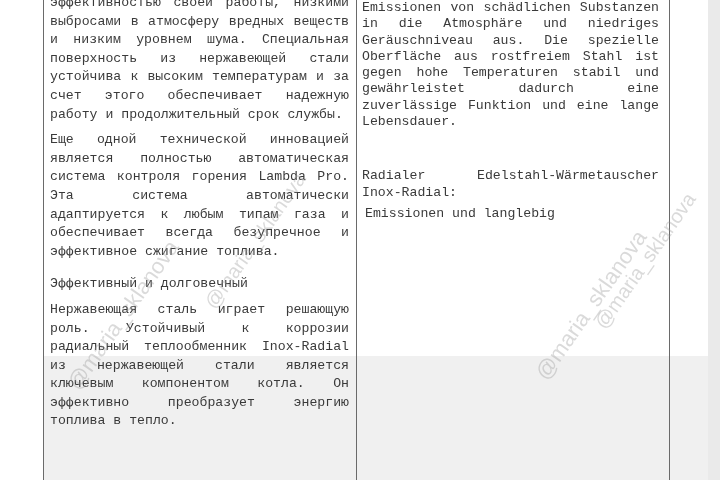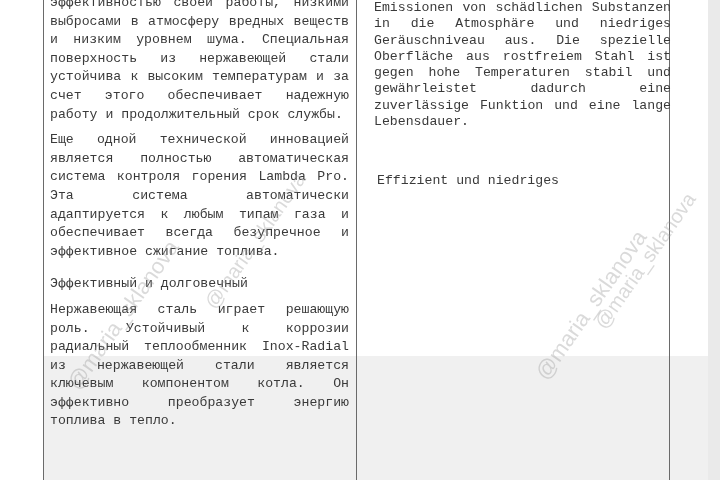--- a/index.html
+++ b/index.html
@@ -6,21 +6,21 @@
   body { width:720px; height:480px; overflow:hidden; background:#f0f0f0; position:relative;
          font-family:"Liberation Mono", "DejaVu Sans Mono", monospace; color:#3a3a3a; }
   .page { position:absolute; left:0; top:0; width:708px; height:356px; background:#fff;
           border-right:1px solid #d8d8d8; }
   .leftmargin { position:absolute; left:0; top:0; width:43px; height:480px; background:#fff; }
   .table { position:absolute; left:43px; top:0; width:625px; height:480px;
            border-left:1px solid #6a6a6a; border-right:1px solid #6a6a6a; }
   .divider { position:absolute; left:356px; top:0; width:1px; height:480px; background:#6a6a6a; }
   .col { position:absolute; top:0; overflow:hidden; font-size:13.2px; }
   .col.ru { left:50px; width:299px; }
-  .col.de { left:374px; width:297px; }
+  .col.de { left:362px; width:297px; }
   .para { text-align:justify; text-align-last:left; margin:0; letter-spacing:0; }
   .ru .para { line-height:18.6px; }
   .de .para { line-height:16.3px; }
   .gap-s { height:5px; }
   .gap-m { height:7px; }
   .gap-l { height:33px; }
   .watermark { position:absolute; color:rgba(150,150,150,0.35); font-family:"Liberation Sans", sans-serif;
                font-size:22px; transform:rotate(-55deg); transform-origin:left top; white-space:nowrap;
                pointer-events:none; }
   .rightstrip { position:absolute; left:708px; top:0; width:12px; height:480px; background:#eaeaea; }
@@ -41,22 +41,23 @@
     <div class="gap-m"></div>
     <p class="para">Эффективный и долговечный</p>
     <div class="gap-m"></div>
     <p class="para">Нержавеющая сталь играет решающую роль. Устойчивый к коррозии радиальный теплообменник Inox-Radial из нержавеющей стали является ключевым компонентом котла. Он эффективно преобразует энергию топлива в тепло.</p>
   </div>
 
   <div class="col de" style="top:0px;">
     <p class="para">Emissionen von schädlichen Substanzen in die Atmosphäre und niedriges Geräuschniveau aus. Die spezielle Oberfläche aus rostfreiem Stahl ist gegen hohe Temperaturen stabil und gewährleistet dadurch eine zuverlässige Funktion und eine lange Lebensdauer.</p>
     <div class="gap-l"></div>
     <div class="gap-s"></div>
+    <p class="para">Radialer Edelstahl-Wärmetauscher Inox-Radial:</p>
     <div class="gap-s"></div>
-    <p class="para" style="padding-left:3px;">Effizient und niedriges</p>
+    <p class="para" style="padding-left:3px;">Emissionen und langlebig</p>
     <div class="gap-m"></div>
   </div>
 
   <div class="watermark" style="left:62px; top:380px;">@maria_sklanova</div>
   <div class="watermark" style="left:200px; top:300px; font-size:20px;">@maria_sklanova</div>
   <div class="watermark" style="left:530px; top:370px;">@maria_sklanova</div>
   <div class="watermark" style="left:590px; top:320px; font-size:20px;">@maria_sklanova</div>
 </div>
 <div class="rightstrip"></div>
 

